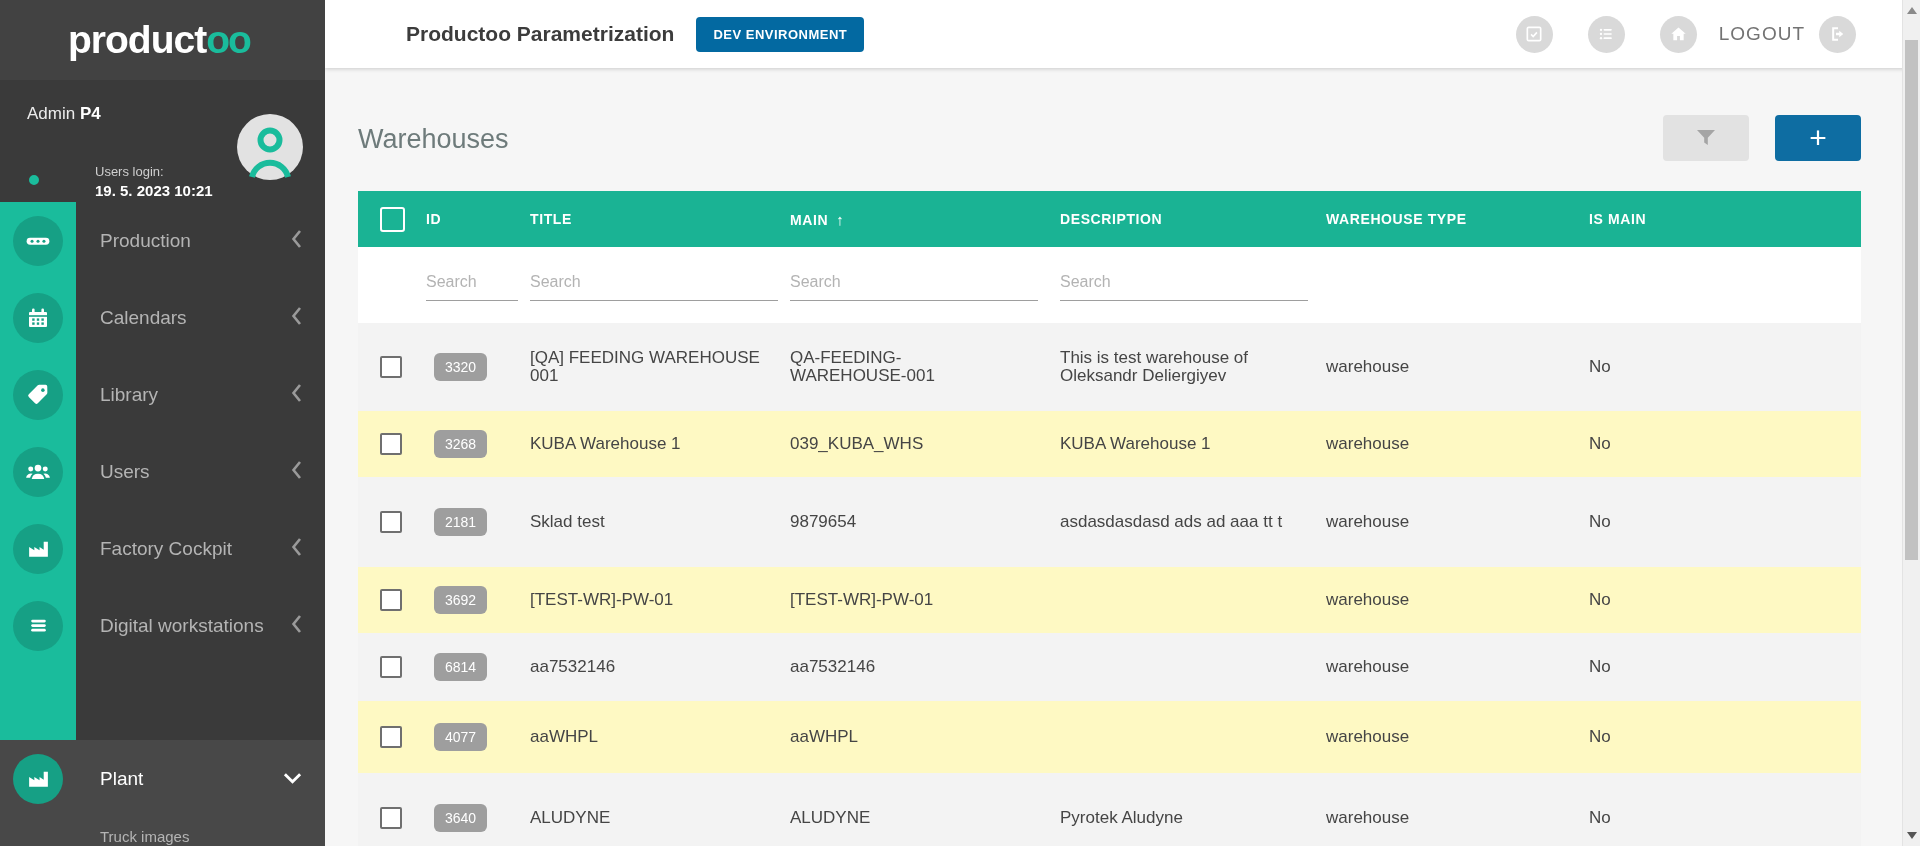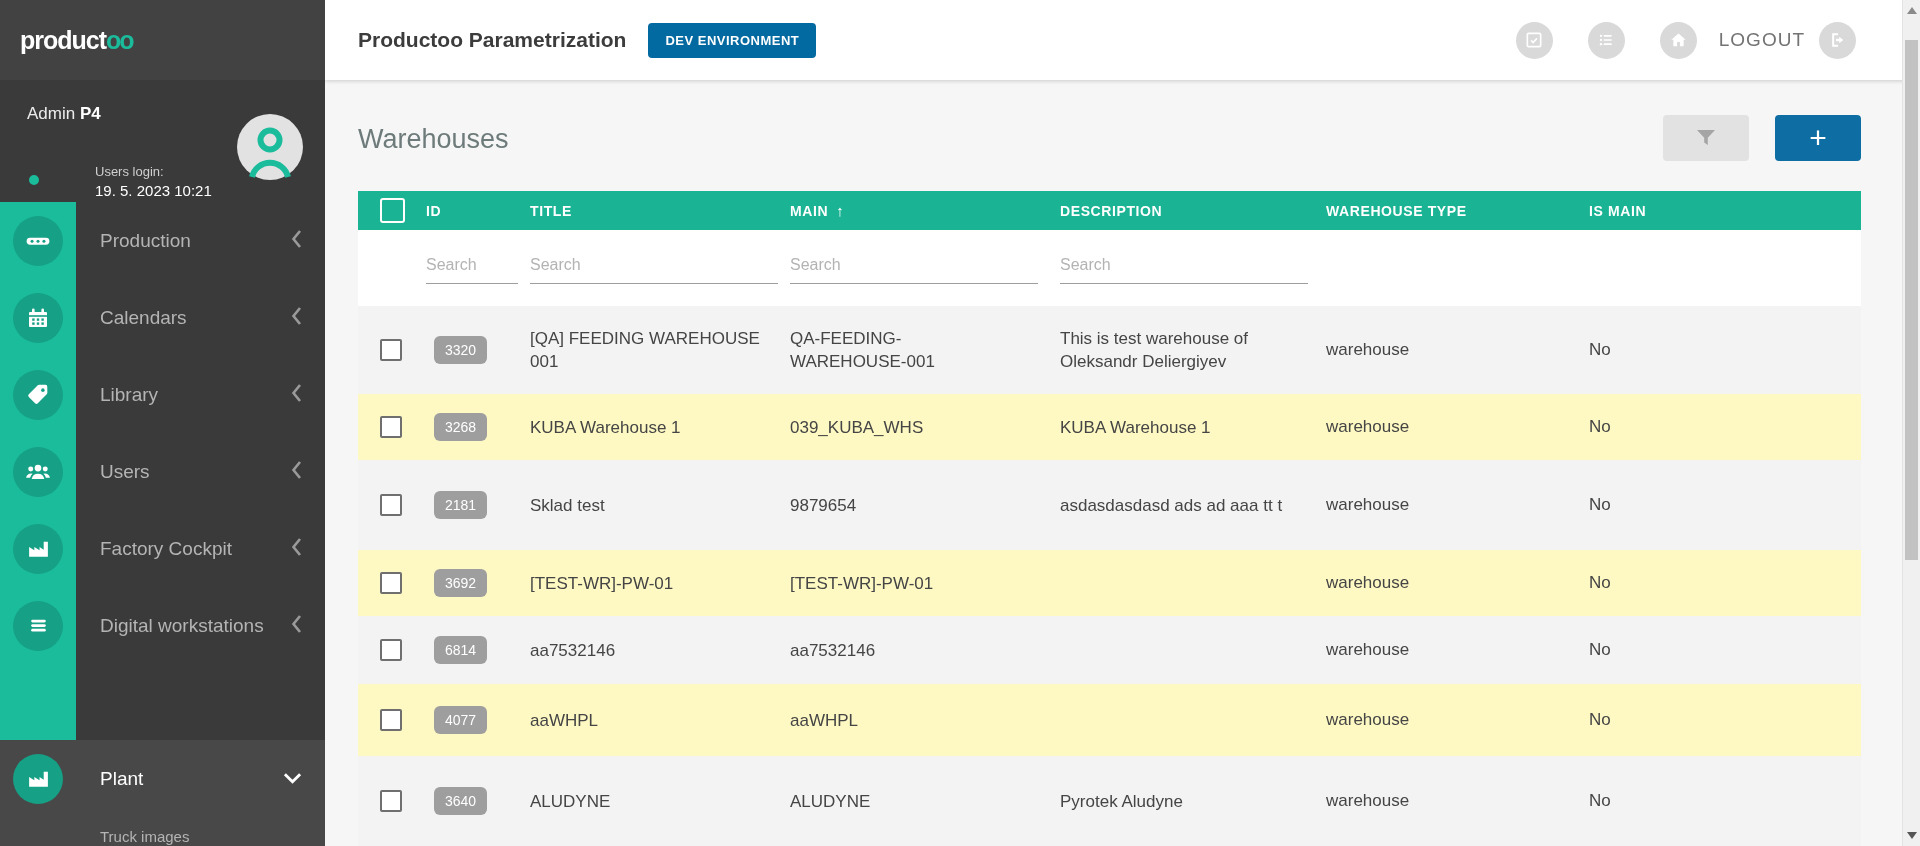--- a/index.html
+++ b/index.html
@@ -2,44 +2,44 @@
 <html><head>
 <meta charset="utf-8">
 <style>
   * { box-sizing: border-box; margin: 0; padding: 0; }
   html,body { width:1920px; height:846px; overflow:hidden;
     font-family:"Liberation Sans", sans-serif; background:#f6f6f6; }
 
   
   .sidebar { position:fixed; left:0; top:0; width:325px; height:846px; background:#3a3a3a; z-index:3; }
   .logo-block { height:80px; background:#424242; display:flex; align-items:center; padding-left:20px; }
-  .logo { font-size:25px; font-weight:bold; color:#fff; letter-spacing:-1px; }
+  .logo { font-size:39px; font-weight:bold; color:#fff; letter-spacing:-1px;margin-left:48px; }
   .logo .oo { color:#1abc9c; letter-spacing:-2px; }
   .user-block { position:relative; height:122px; }
   .user-name { position:absolute; left:27px; top:24px; font-size:17px; color:#ececec; }
   .user-name b { color:#fff; }
   .last-login-label { position:absolute; left:95px; top:84px; font-size:13px; color:#cfcfcf; }
-  .last-login-value { position:absolute; left:95px; top:102px; font-size:15px; font-weight:normal; color:#fff; }
+  .last-login-value { position:absolute; left:95px; top:102px; font-size:15px; font-weight:bold; color:#fff; }
   .avatar { position:absolute; left:237px; top:34px; width:66px; height:66px; }
   .status-ring { position:absolute; left:29px; top:95px; width:9px; height:9px;
     border:5px solid #1abc9c; border-radius:50%; }
   .rail { position:absolute; left:0; top:202px; bottom:0; width:76px; background:#1abc9c; }
   .nav { position:absolute; left:0; top:202px; right:0; }
   .nav-item { height:77px; display:flex; align-items:center; position:relative; cursor:pointer; }
   .nav-icon { flex:0 0 50px; width:50px; height:50px; margin-left:13px; border-radius:50%;
     background:#16a085; display:flex; align-items:center; justify-content:center; z-index:1; }
   .nav-label { margin-left:37px; font-size:19px; color:#b4b4b4; }
   .nav-chevron { position:absolute; right:23px; top:50%; transform:translateY(-50%); }
   .plant-block { position:absolute; left:0; top:740px; right:0; height:106px; background:#484848; }
   .plant-block .nav-label { color:#fff; }
   .sub-item { position:absolute; left:100px; top:88px; font-size:15px; color:#b4b4b4; cursor:pointer; }
 
   
-  .topbar { position:fixed; left:325px; top:0; right:0; height:80px; background:#fff;
-    box-shadow:0 1px 4px rgba(0,0,0,.18); display:flex; align-items:center; z-index:2; }
+  .topbar { position:fixed; left:325px; top:0; right:0; height:68px; background:#fff;
+    box-shadow:0 1px 4px rgba(0,0,0,.18); display:flex; align-items:center; z-index:2;padding-left:48px; }
   .topbar-title { margin-left:33px; font-size:21px; font-weight:bold; color:#3c3c3c; }
   .env-badge { margin-left:22px; background:#0369a1; color:#fff; font-size:13px; font-weight:bold;
     letter-spacing:.5px; padding:10px 17px; border-radius:4px; }
   .topbar-right { margin-left:auto; margin-right:64px; display:flex; align-items:center; }
   .icon-circle { width:37px; height:37px; border-radius:50%; background:#d9d9d9;
     display:flex; align-items:center; justify-content:center; cursor:pointer; }
   .icon-circle + .icon-circle { margin-left:35px; }
   .logout-label { margin:0 14px 0 22px; font-size:19px; color:#737373; letter-spacing:1px; cursor:pointer; }
 
   
@@ -47,21 +47,21 @@
   .page-heading { position:absolute; left:33px; top:56px; font-size:27px; font-weight:400; color:#6e7b7b; }
   .actions { position:absolute; top:47px; right:59px; display:flex; gap:26px; }
   .btn { width:86px; height:46px; border:none; border-radius:4px; display:flex;
     align-items:center; justify-content:center; cursor:pointer; }
   .btn-filter { background:#e2e2e2; }
   .btn-add { background:#0e6da2; color:#fff; font-size:30px; font-weight:300; line-height:1; }
 
   
   .table { position:absolute; left:33px; top:123px; width:1503px; }
   .t-row { display:flex; align-items:center; }
-  .t-head { height:39px; background:#1ab394; }
+  .t-head { height:56px; background:#1ab394; }
   .t-search { height:76px; background:#fff; }
   .c-check { width:68px; padding-left:22px; }
   .c-id { width:104px; }
   .c-title { width:260px; }
   .c-code { width:270px; }
   .c-desc { width:266px; }
   .c-type { width:263px; }
   .c-main { flex:1; }
   .th { color:#fff; font-size:14px; font-weight:bold; letter-spacing:.6px; cursor:pointer; }
   .sort-arrow { font-size:15px; margin-left:8px; }
@@ -70,21 +70,21 @@
   .search-input { border:none; outline:none; background:transparent; border-bottom:1px solid #9e9e9e;
     font-size:16px; color:#444; padding:4px 0 9px; font-family:"Liberation Sans",sans-serif; }
   .search-input::placeholder { color:#b3b3b3; }
   .w-id { width:92px; } .w-wide { width:248px; }
   .data-row { font-size:17px; color:#454545; }
   .row-gray { background:#f3f3f3; }
   .row-white { background:#fef9c3; }
   .h88 { height:88px; } .h66 { height:66px; } .h90 { height:90px; } .h68 { height:68px; } .h72 { height:72px; }
   .id-badge { display:inline-block; margin-left:8px; background:#9e9e9e; color:#fff;
     font-size:14px; padding:6px 11px; border-radius:6px; }
-  .wrap { display:inline-block; line-height:23px; word-wrap:break-word; overflow-wrap:break-word; }
+  .wrap { display:inline-block; line-height:18px; word-wrap:break-word; overflow-wrap:break-word; }
   .wrap-title { max-width:235px; } .wrap-code { max-width:225px; } .wrap-desc { max-width:224px; }
 
   
   .scrollbar { position:fixed; right:0; top:0; width:18px; height:846px; background:#f0f0f0;
     border-left:1px solid #e3e3e3; z-index:5; }
   .sb-arrow-up { position:absolute; top:7px; left:4px; width:0; height:0;
     border-left:5px solid transparent; border-right:5px solid transparent; border-bottom:7px solid #8a8a8a; }
   .sb-arrow-down { position:absolute; bottom:7px; left:4px; width:0; height:0;
     border-left:5px solid transparent; border-right:5px solid transparent; border-top:7px solid #555; }
   .sb-thumb { position:absolute; top:40px; left:2px; width:13px; height:520px; background:#c2c2c2; }

